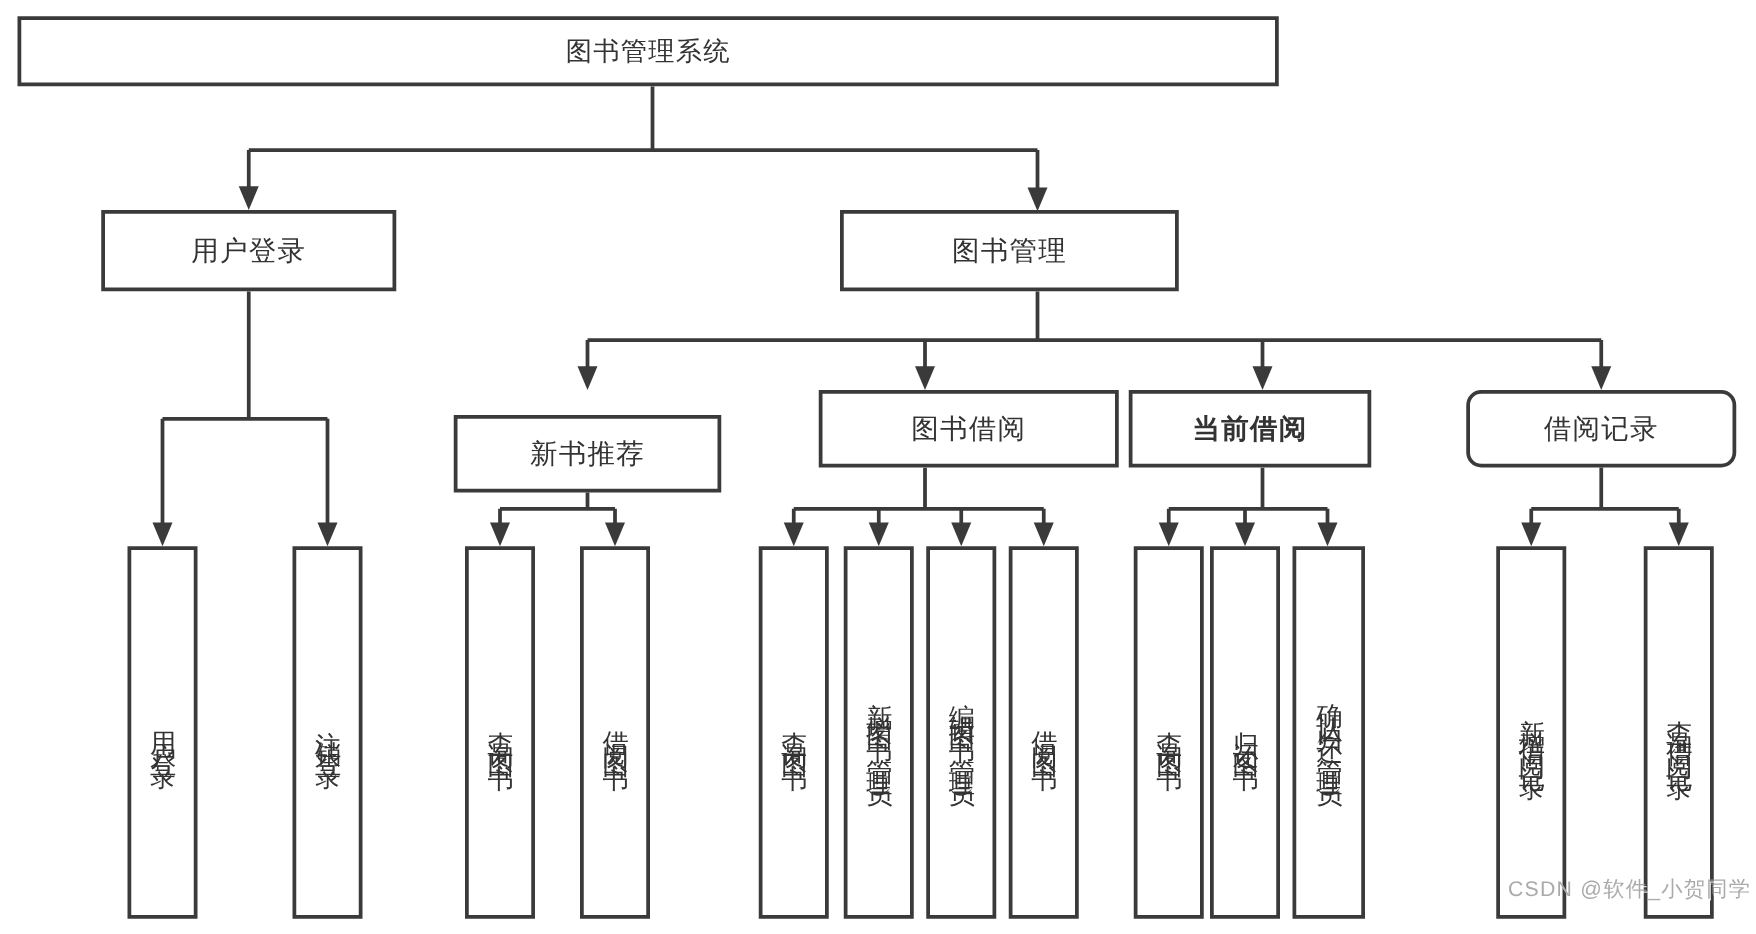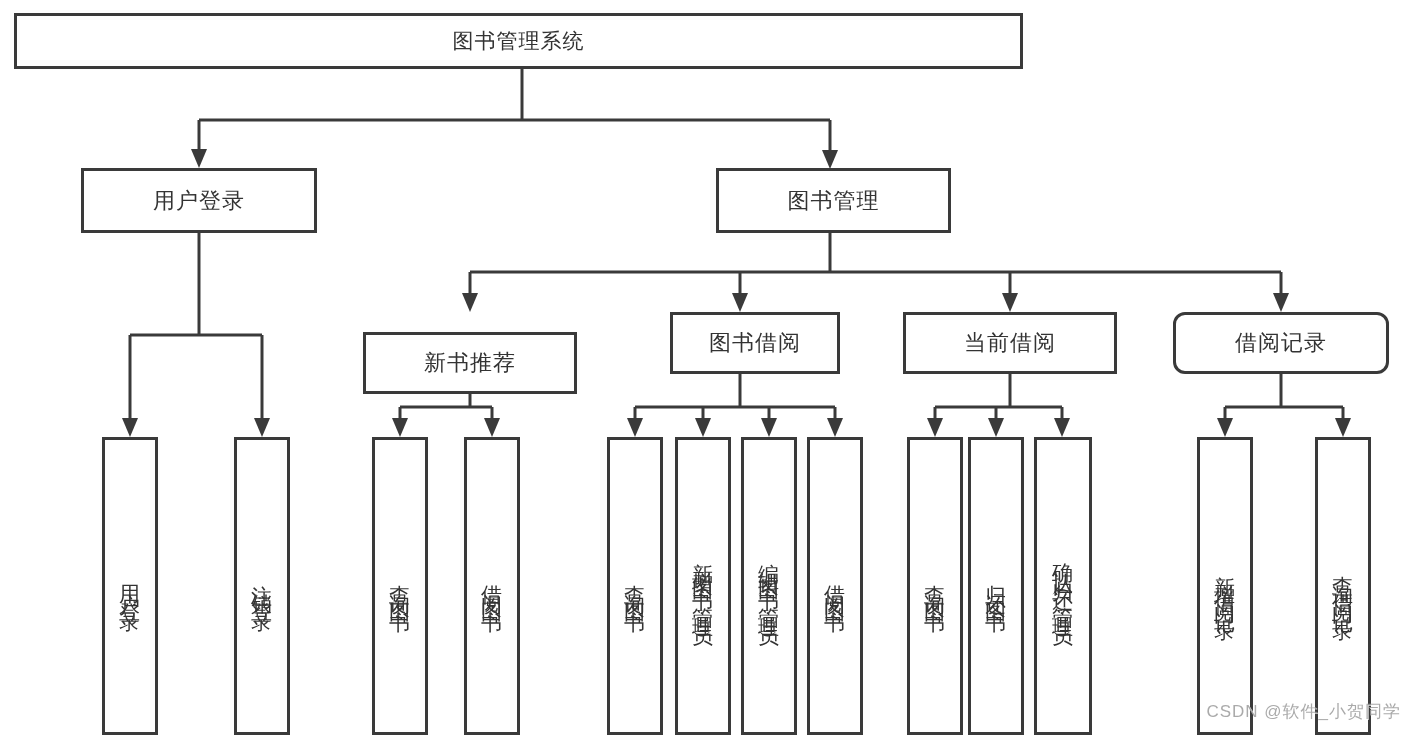--- a/index.html
+++ b/index.html
@@ -120,31 +120,31 @@
     </g>
   </svg>
 
   <div class="node root" style="left:14px;top:13px;width:1009px;height:56px;">
     <span>图书管理系统</span>
   </div>
 
   <div class="node branch" style="left:81px;top:168px;width:236px;height:65px;">
     <span>用户登录</span>
   </div>
-  <div class="node branch" style="left:716px;top:168px;width:235px;height:65px;">
+  <div class="node branch" style="left:672px;top:168px;width:271px;height:65px;">
     <span>图书管理</span>
   </div>
 
   <div class="node branch" style="left:363px;top:312px;width:214px;height:62px;margin-top:20px;">
     <span>新书推荐</span>
   </div>
-  <div class="node branch" style="left:670px;top:312px;width:170px;height:62px;">
+  <div class="node branch" style="left:655px;top:312px;width:240px;height:62px;">
     <span>图书借阅</span>
   </div>
-  <div class="node branch" style="left:903px;top:312px;width:214px;height:62px;">
+  <div class="node branch" style="left:903px;top:312px;width:194px;height:62px;font-weight:bold;">
     <span>当前借阅</span>
   </div>
   <div class="node branch" style="left:1173px;top:312px;width:216px;height:62px;border-radius:12px;">
     <span>借阅记录</span>
   </div>
 
   <div class="node leaf" style="left:102px;top:437px;width:56px;height:298px;">
     <span>用户登录</span>
   </div>
   <div class="node leaf" style="left:234px;top:437px;width:56px;height:298px;">

